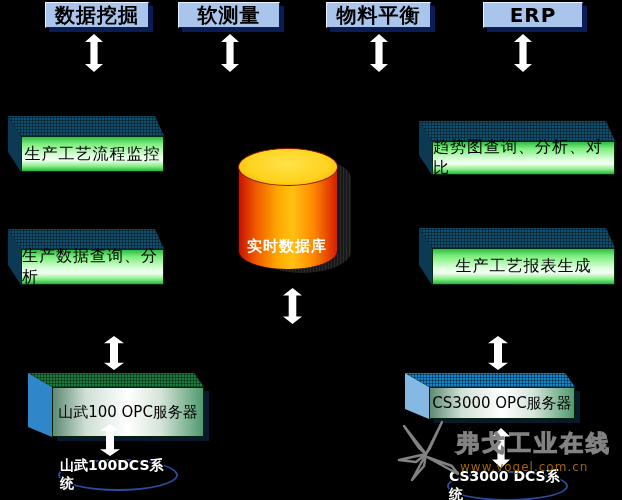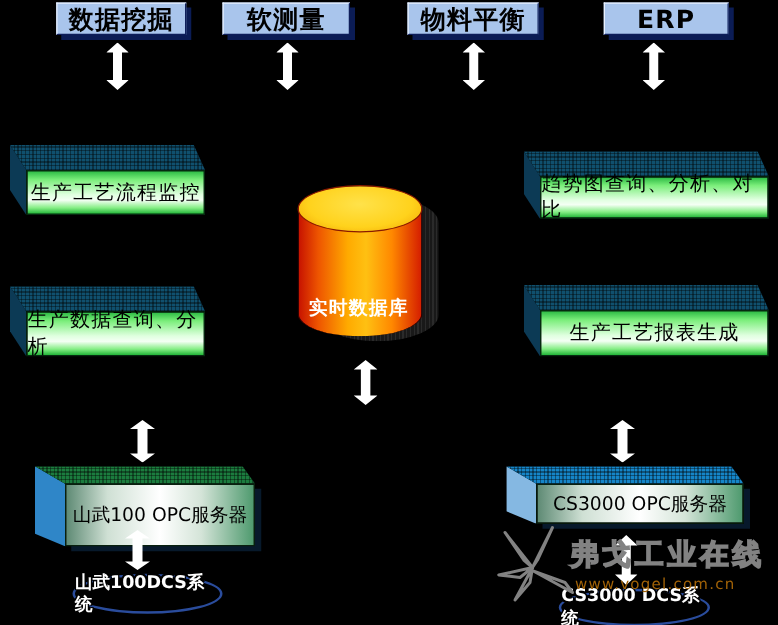--- a/index.html
+++ b/index.html
@@ -120,21 +120,21 @@
   <div class="varrow" style="left:283px;top:288px;width:19px;height:36px"></div>
 
   <div class="varrow" style="left:104px;top:336px;width:20px;height:34px"></div>
   <div class="varrow" style="left:488px;top:336px;width:20px;height:34px"></div>
 
   <div class="mod3d srv srv-left" style="left:28px;top:373px;width:176px;height:64px">
     <div class="face-left"></div>
     <div class="face-top"></div>
     <div class="face-front">山武100 OPC服务器</div>
   </div>
-  <div class="mod3d srv srv-right" style="left:405px;top:373px;width:190px;height:46px">
+  <div class="mod3d srv srv-right" style="left:405px;top:373px;width:170px;height:46px">
     <div class="face-left"></div>
     <div class="face-top"></div>
     <div class="face-front">CS3000 OPC服务器</div>
   </div>
 
   <div class="varrow" style="left:100px;top:424px;width:20px;height:32px"></div>
   <div class="varrow" style="left:492px;top:428px;width:18px;height:40px"></div>
 
   <div class="oval" style="left:58px;top:459px;width:116px;height:28px">山武100DCS系统</div>
   <div class="oval" style="left:447px;top:471px;width:117px;height:26px">CS3000 DCS系统</div>

